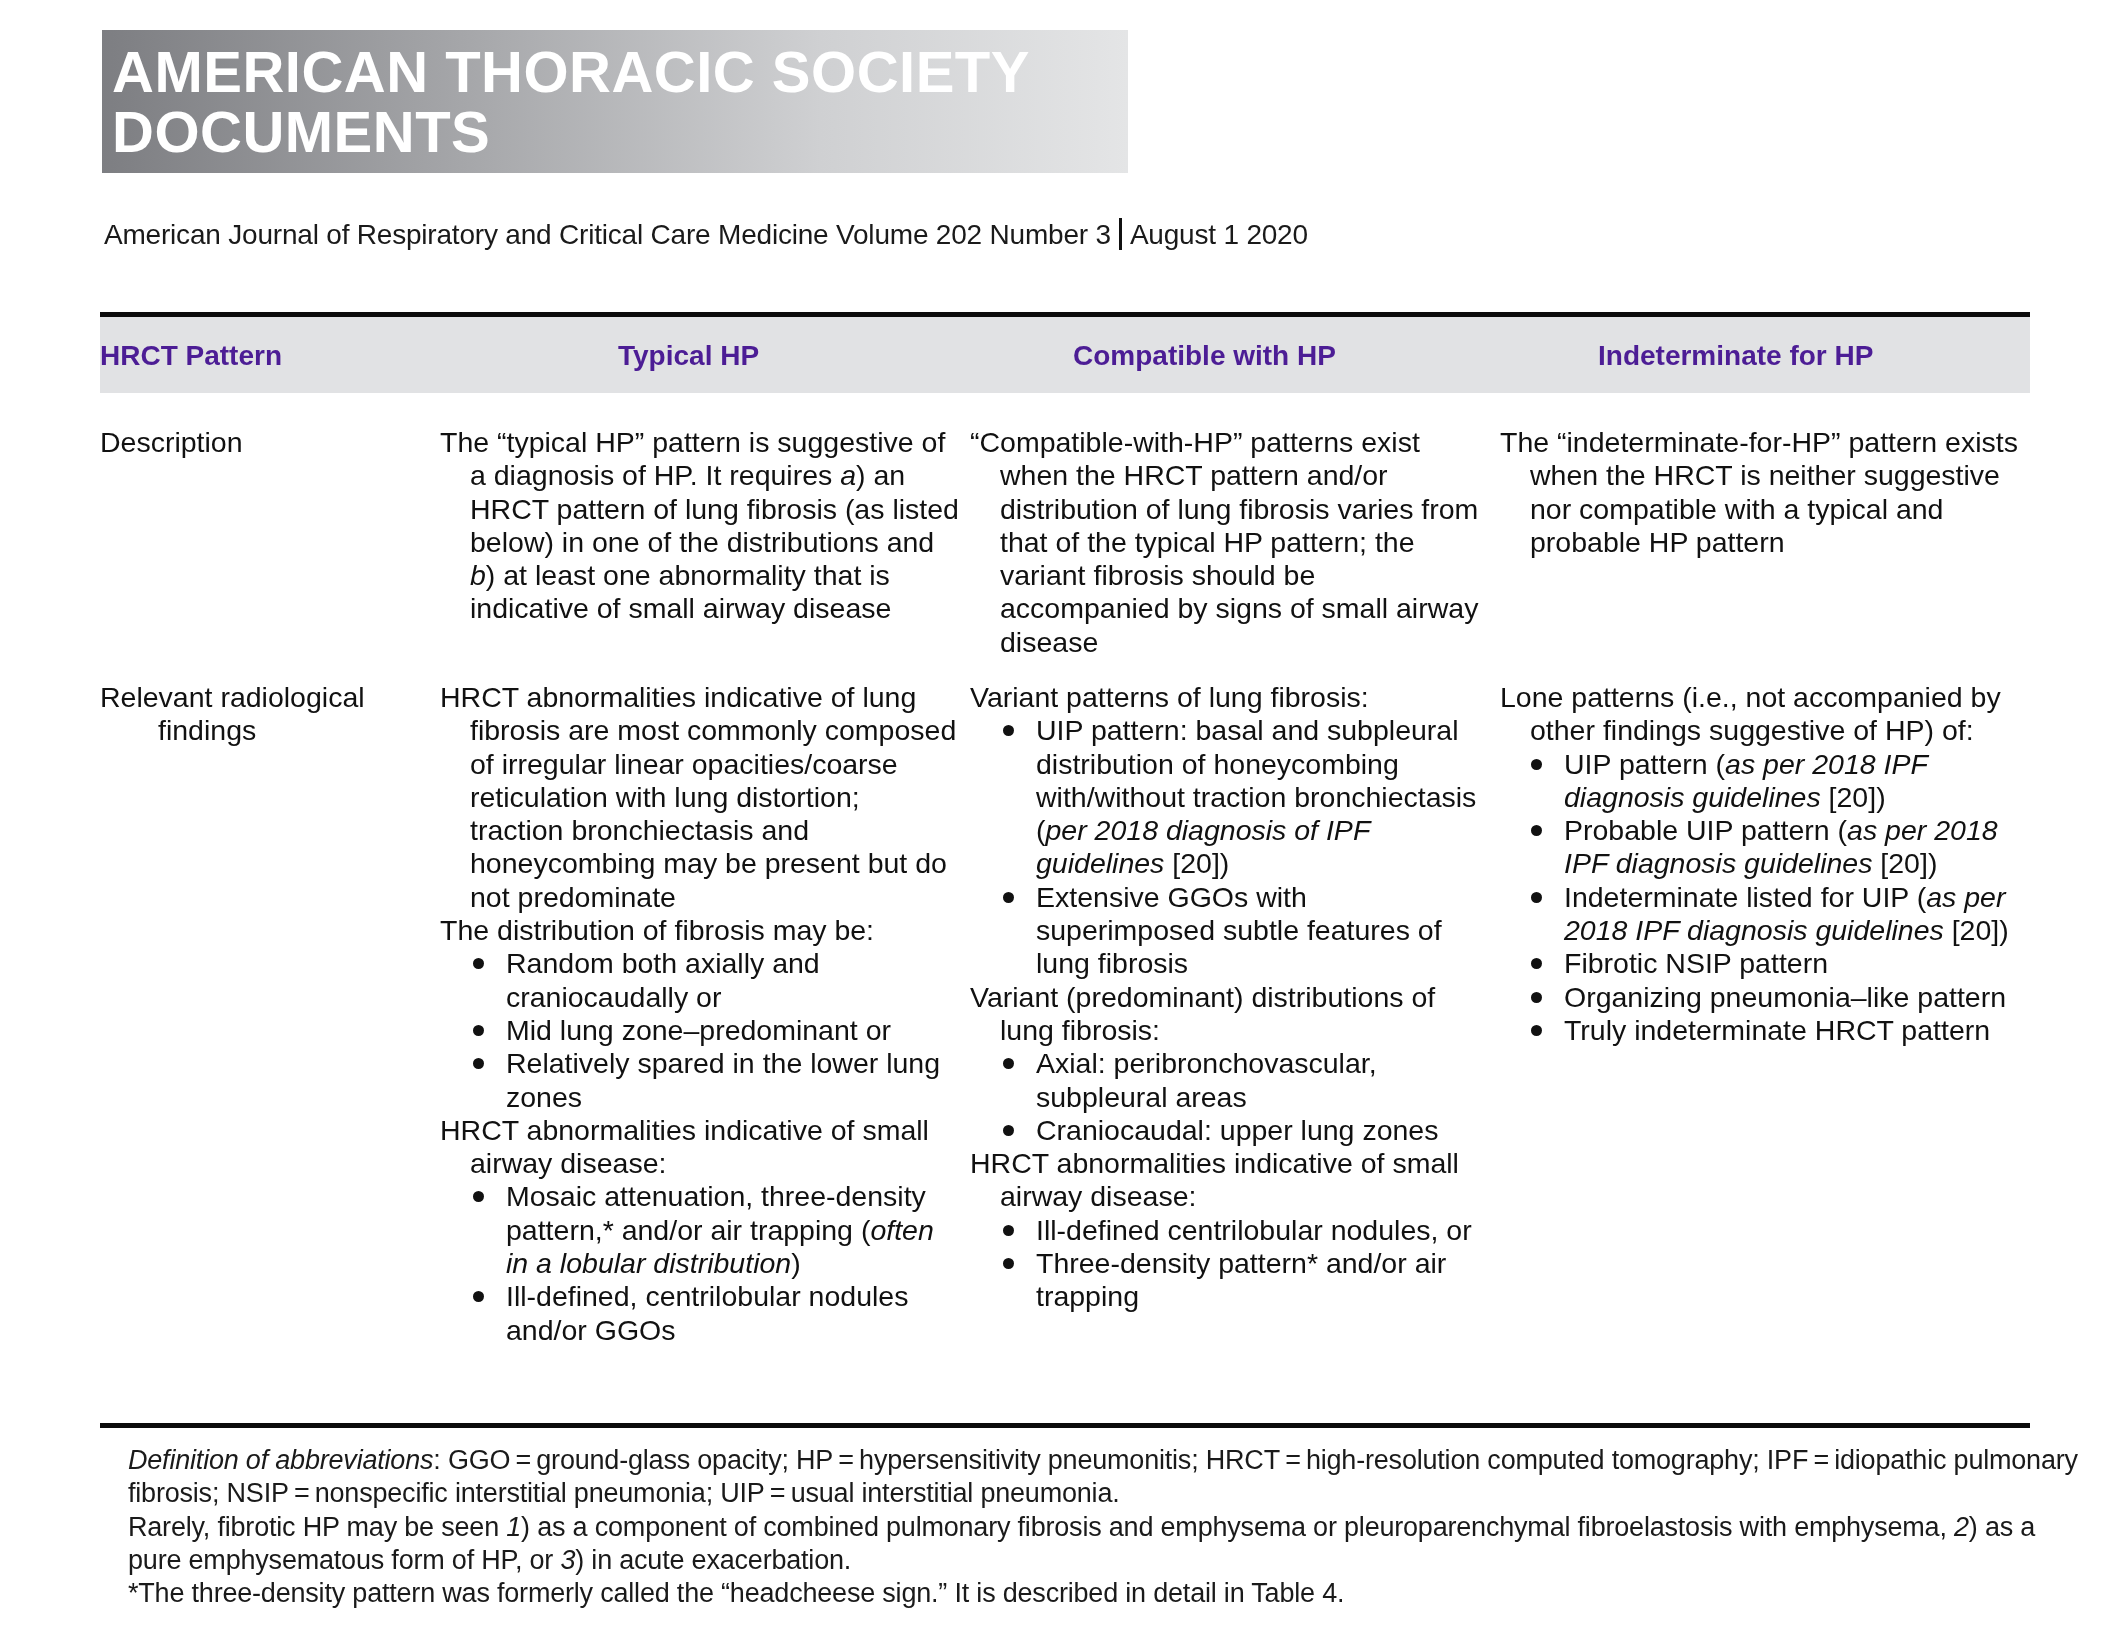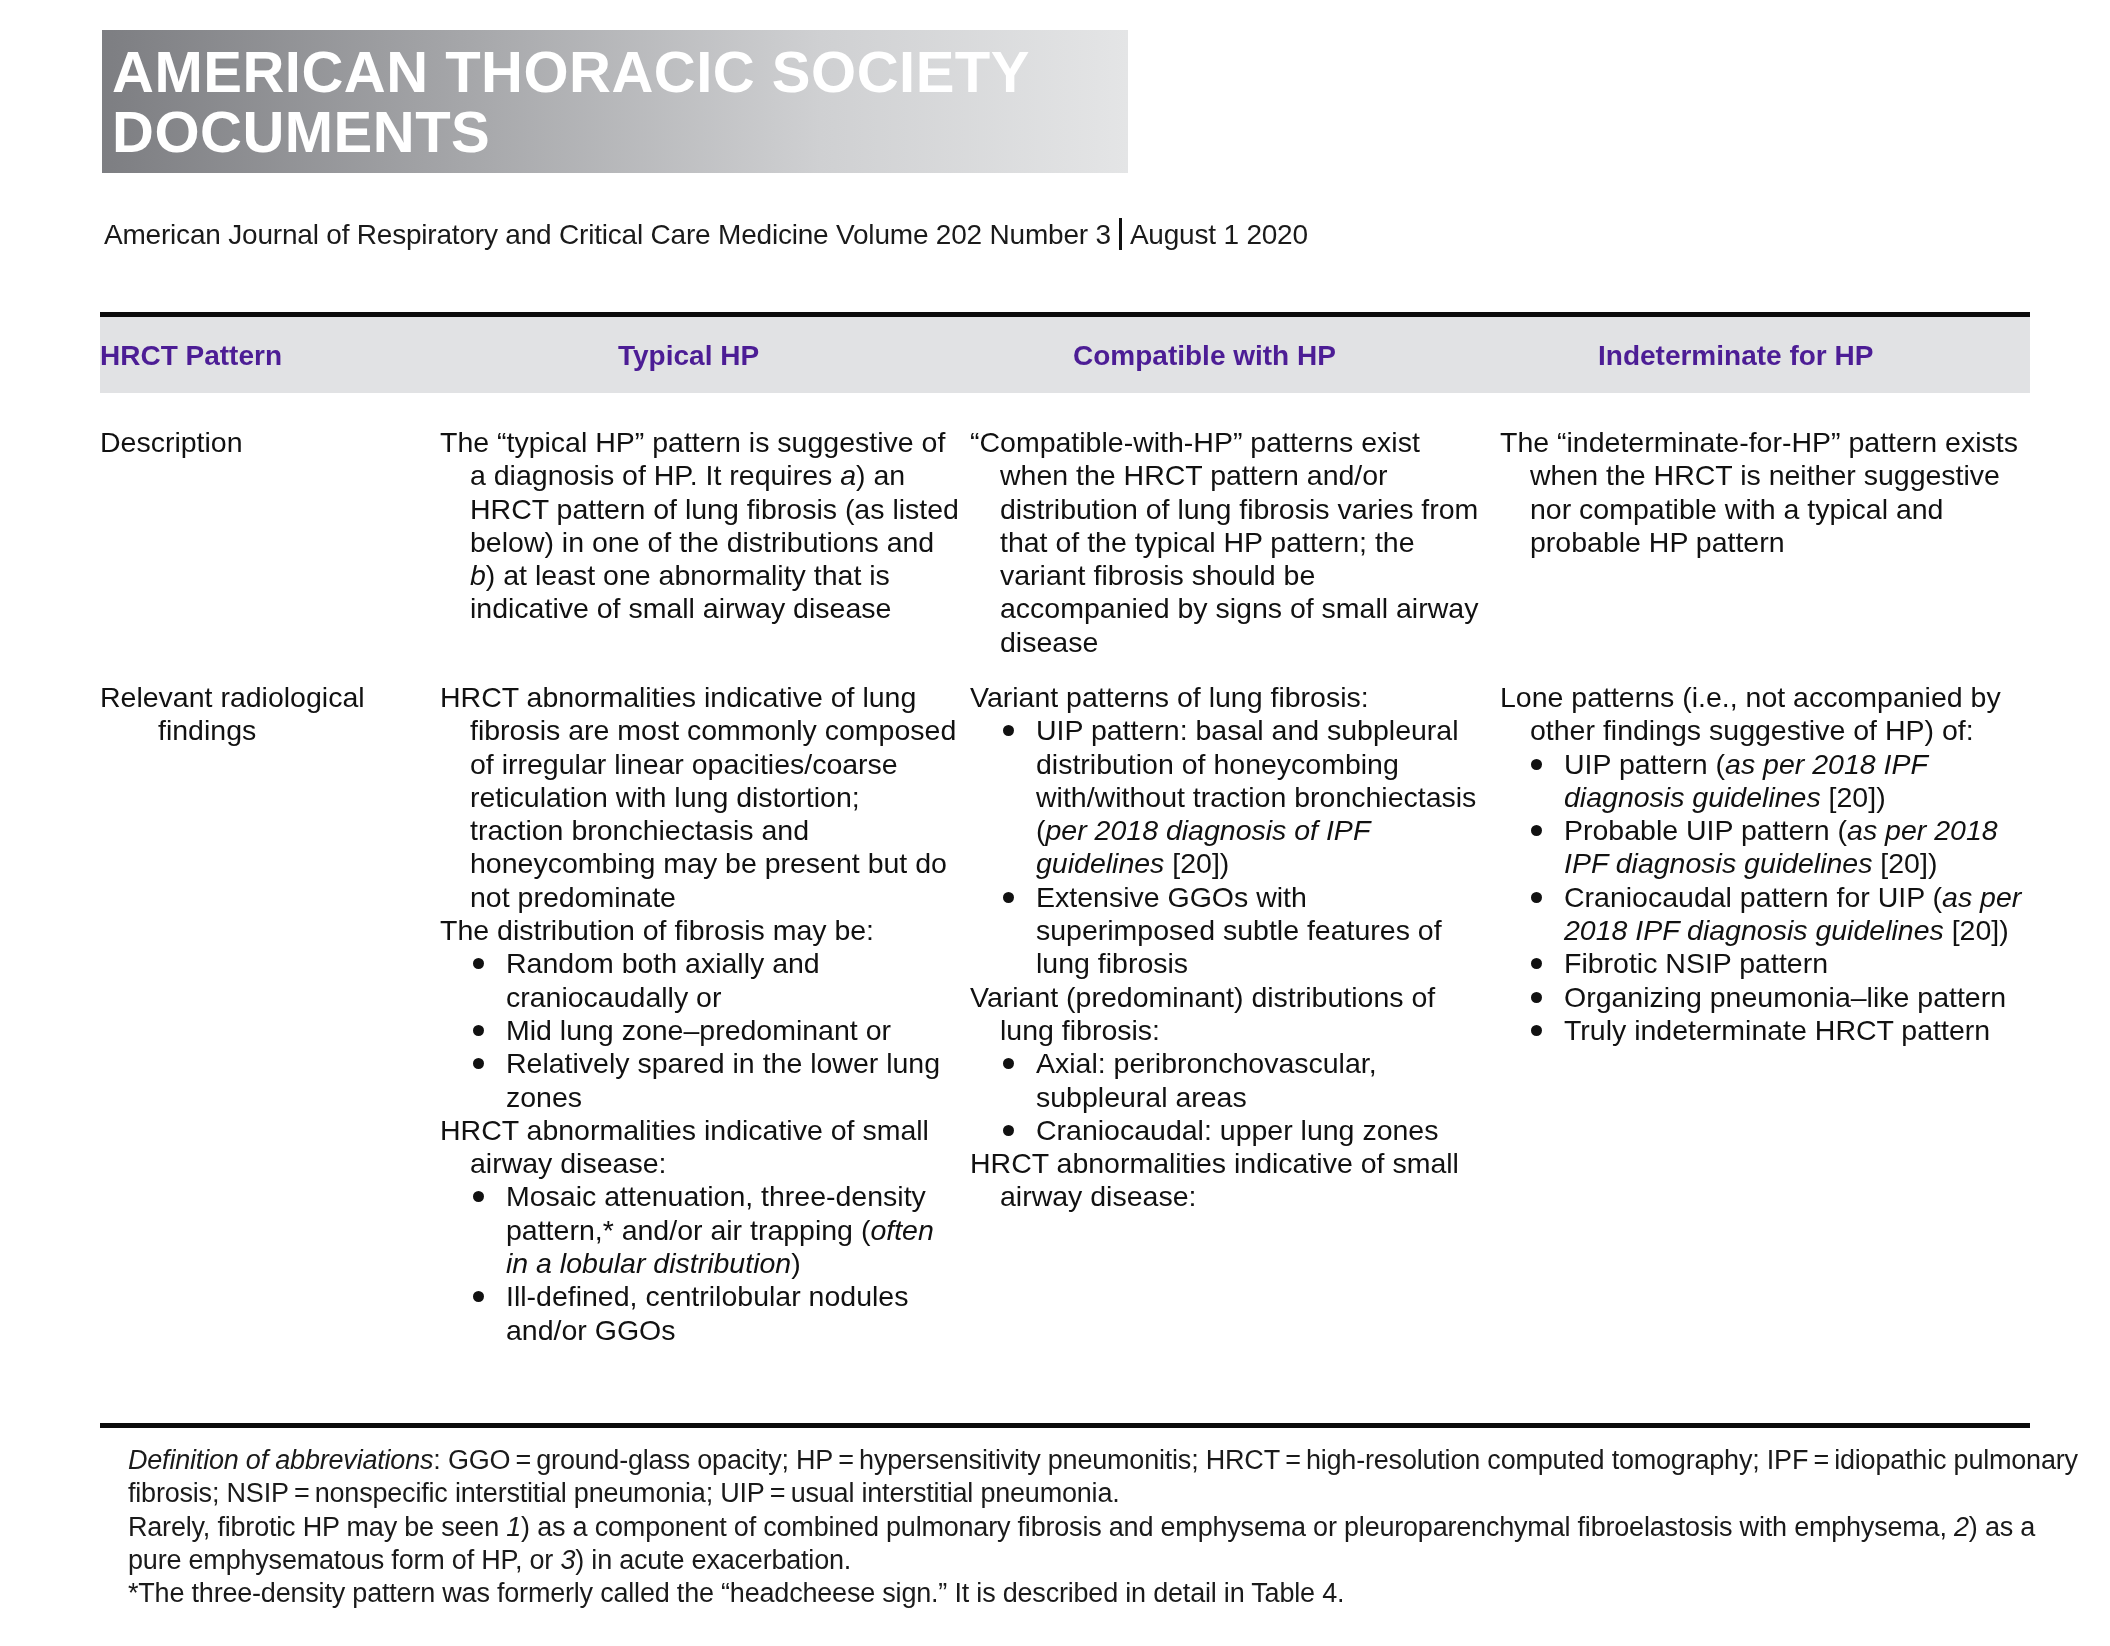--- a/index.html
+++ b/index.html
@@ -115,28 +115,32 @@
   <ul class="bullets">
     <li><span>UIP pattern: basal and subpleural distribution of honeycombing with/without traction bronchiectasis (</span><i>per 2018 diagnosis of IPF guidelines</i><span> [20])</span></li>
     <li>Extensive GGOs with superimposed subtle features of lung fibrosis</li>
   </ul>
   <p class="para">Variant (predominant) distributions of lung fibrosis:</p>
   <ul class="bullets">
     <li>Axial: peribronchovascular, subpleural areas</li>
     <li>Craniocaudal: upper lung zones</li>
   </ul>
   <p class="para">HRCT abnormalities indicative of small airway disease:</p>
+  <ul class="bullets">
+    <li>Ill-defined centrilobular nodules, or</li>
+    <li>Three-density pattern* and/or air trapping</li>
+  </ul>
 </div>
 
 <div class="cell col-ind" style="top:681px;">
   <p class="para">Lone patterns (i.e., not accompanied by other findings suggestive of HP) of:</p>
   <ul class="bullets" style="padding-left:64px;">
     <li><span>UIP pattern (</span><i>as per 2018 IPF diagnosis guidelines</i><span> [20])</span></li>
     <li><span>Probable UIP pattern (</span><i>as per 2018 IPF diagnosis guidelines</i><span> [20])</span></li>
-    <li><span>Craniocaudal pattern for UIP (</span><i>as per 2018 IPF diagnosis guidelines</i><span> [20])</span></li>
+    <li><span>Indeterminate listed for UIP (</span><i>as per 2018 IPF diagnosis guidelines</i><span> [20])</span></li>
     <li>Fibrotic NSIP pattern</li>
     <li>Organizing pneumonia–like pattern</li>
     <li>Truly indeterminate HRCT pattern</li>
   </ul>
 </div>
 
 <div class="rule-bottom"></div>
 
 <div class="notes">
   <p><i>Definition of abbreviations</i><span>: GGO = ground-glass opacity; HP = hypersensitivity pneumonitis; HRCT = high-resolution computed tomography; IPF = idiopathic pulmonary fibrosis; NSIP = nonspecific interstitial pneumonia; UIP = usual interstitial pneumonia.</span></p>

